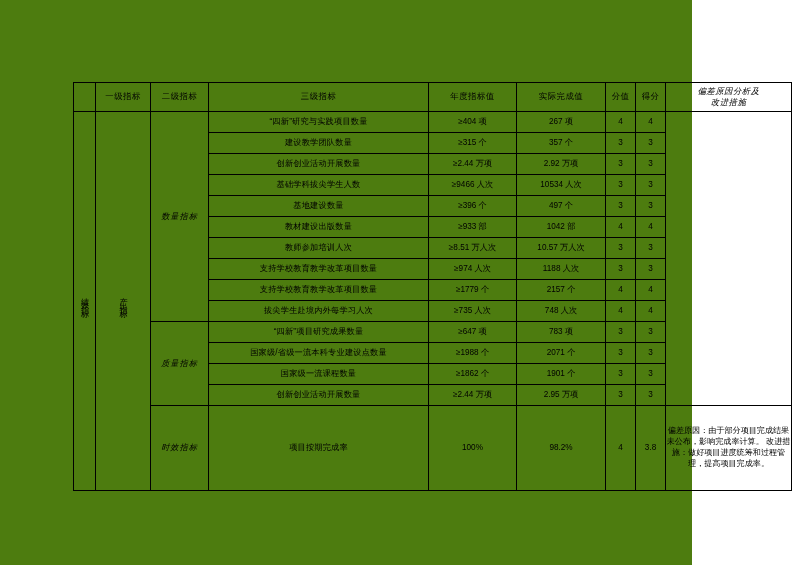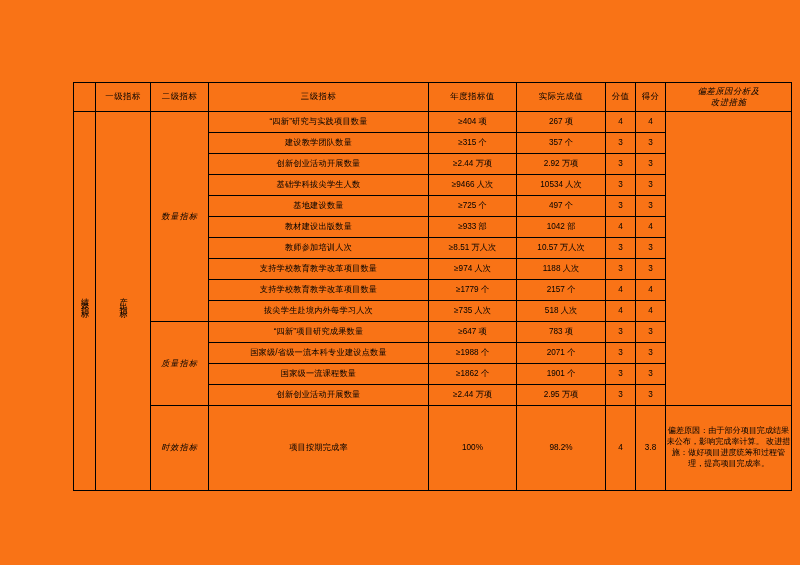--- a/index.html
+++ b/index.html
@@ -11,23 +11,23 @@
     width: 800px;
     height: 565px;
     font-family: "Liberation Sans", sans-serif;
     color: #000000;
     position: relative;
     overflow: hidden;
   }
   .page {
     position: absolute;
     left: 0; top: 0;
-    width: 800px;
+    width: 692px;
     height: 565px;
-    background: #f97316;
+    background: #4d7c0f;
   }
   .table-wrap {
     position: absolute;
     left: 73px;
     top: 82px;
     width: 654px;
   }
   table.grade-table {
     border-collapse: collapse;
     table-layout: fixed;
@@ -165,21 +165,21 @@
       </tr>
       <tr class="rowcell">
         <td colspan="2" class="idx-cell">基础学科拔尖学生人数</td>
         <td>≥9466 人次</td>
         <td>10534 人次</td>
         <td>3</td>
         <td>3</td>
       </tr>
       <tr class="rowcell">
         <td colspan="2" class="idx-cell">基地建设数量</td>
-        <td>≥725 个</td>
+        <td>≥396 个</td>
         <td>497 个</td>
         <td>3</td>
         <td>3</td>
       </tr>
       <tr class="rowcell">
         <td colspan="2" class="idx-cell">教材建设出版数量</td>
         <td>≥933 部</td>
         <td>1042 部</td>
         <td>4</td>
         <td>4</td>
@@ -201,21 +201,21 @@
       <tr class="rowcell">
         <td colspan="2" class="idx-cell">支持学校教育教学改革项目数量</td>
         <td>≥1779 个</td>
         <td>2157 个</td>
         <td>4</td>
         <td>4</td>
       </tr>
       <tr class="rowcell">
         <td colspan="2" class="idx-cell">拔尖学生赴境内外每学习人次</td>
         <td>≥735 人次</td>
-        <td>518 人次</td>
+        <td>748 人次</td>
         <td>4</td>
         <td>4</td>
       </tr>
 
       <tr class="rowcell">
         <td rowspan="4" class="cat-cell">质量指标</td>
         <td colspan="2" class="idx-cell">“四新”项目研究成果数量</td>
         <td>≥647 项</td>
         <td>783 项</td>
         <td>3</td>

